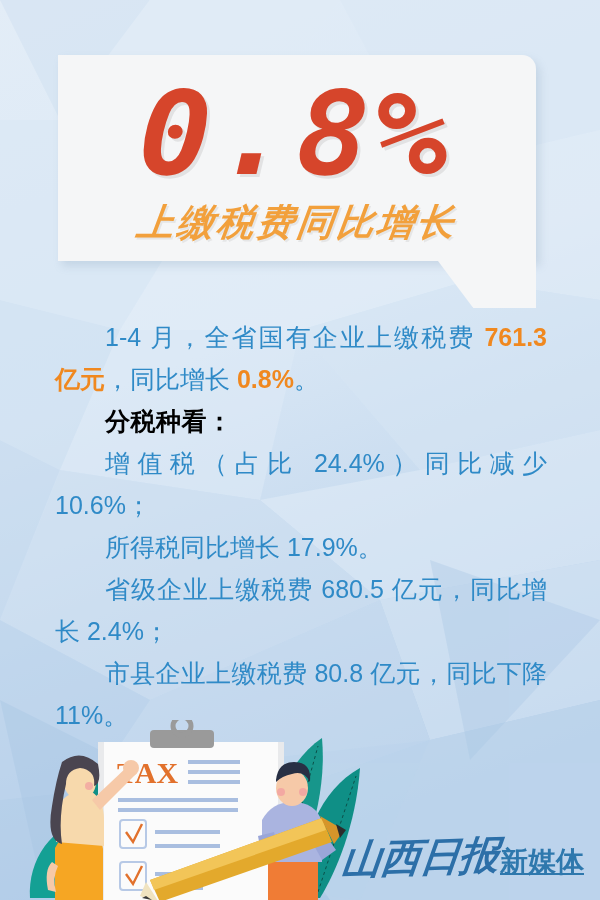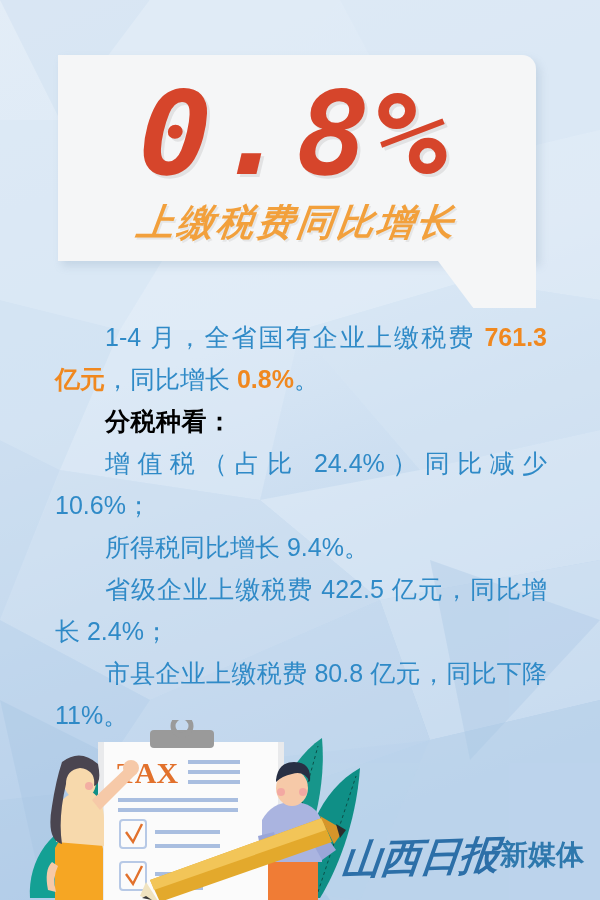--- a/index.html
+++ b/index.html
@@ -75,21 +75,21 @@
   }
   .logo-brush {
     font-family:"Liberation Serif","DejaVu Serif",serif;
     font-size:40px; font-weight:bold; font-style:italic;
     color:#2c6fa8; letter-spacing:-1px;
     transform:skewX(-8deg) rotate(-2deg);
     line-height:1;
   }
   .logo-sub {
     font-size:28px; font-weight:bold; color:#2e78ad;
-    line-height:1; margin-bottom:9px; letter-spacing:0px;
+    line-height:1; margin-bottom:2px; letter-spacing:0px;text-decoration:underline;
   }
 </style>
 </head>
 <body>
 
 <svg id="bg-poly" viewBox="0 0 600 900" preserveAspectRatio="none">
   <defs>
     <linearGradient id="bgGrad" x1="0" y1="0" x2="0.25" y2="1">
       <stop offset="0%" stop-color="#e3edf7"></stop>
       <stop offset="45%" stop-color="#d9e7f5"></stop>
@@ -130,23 +130,23 @@
 <div class="hero-inner">
   <div class="big-pct">0.8%</div>
   <div class="hero-sub">上缴税费同比增长</div>
 </div>
 
 <div class="body-copy">
   <p class="ind"><span>1-4 月，全省国有企业上缴税费 </span><span class="hl">761.3 亿元</span><span>，同比增长 </span><span class="hl">0.8%</span><span>。</span></p>
 
   <p class="sec-head">分税种看：</p>
   <p class="ind">增值税（占比 24.4%）同比减少 10.6%；</p>
-  <p class="ind">所得税同比增长 9.4%。</p>
-
-  <p class="ind">省级企业上缴税费 422.5 亿元，同比增长 2.4%；</p>
+  <p class="ind">所得税同比增长 17.9%。</p>
+
+  <p class="ind">省级企业上缴税费 680.5 亿元，同比增长 2.4%；</p>
   <p class="ind">市县企业上缴税费 80.8 亿元，同比下降 11%。</p>
 </div>
 
 <svg id="illus" viewBox="0 0 600 180" preserveAspectRatio="none">
 
   <g>
     <path d="M60 175 C50 120 70 60 120 35 C120 95 105 150 95 178 Z" fill="#0f8f86"></path>
     <path d="M30 178 C28 140 50 105 95 95 C85 130 70 160 62 178 Z" fill="#14a094"></path>
     <path d="M175 178 C160 120 178 55 215 22 C225 85 205 145 192 178 Z" fill="#0d8279"></path>
     <path d="M262 178 C258 110 282 45 322 18 C328 85 300 148 282 178 Z" fill="#17968b"></path>

